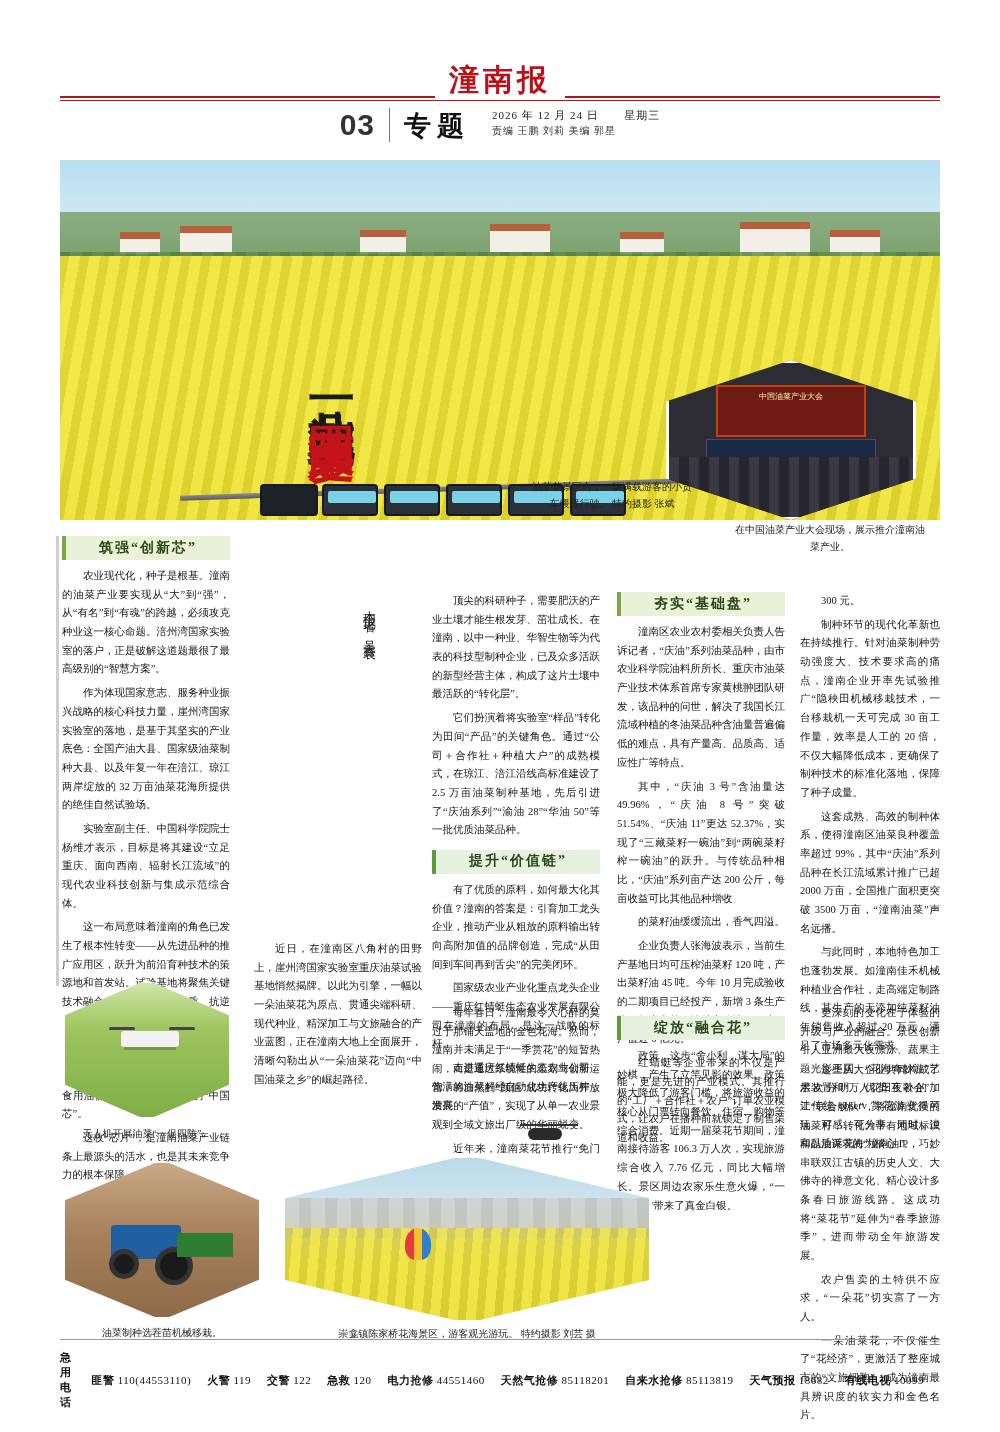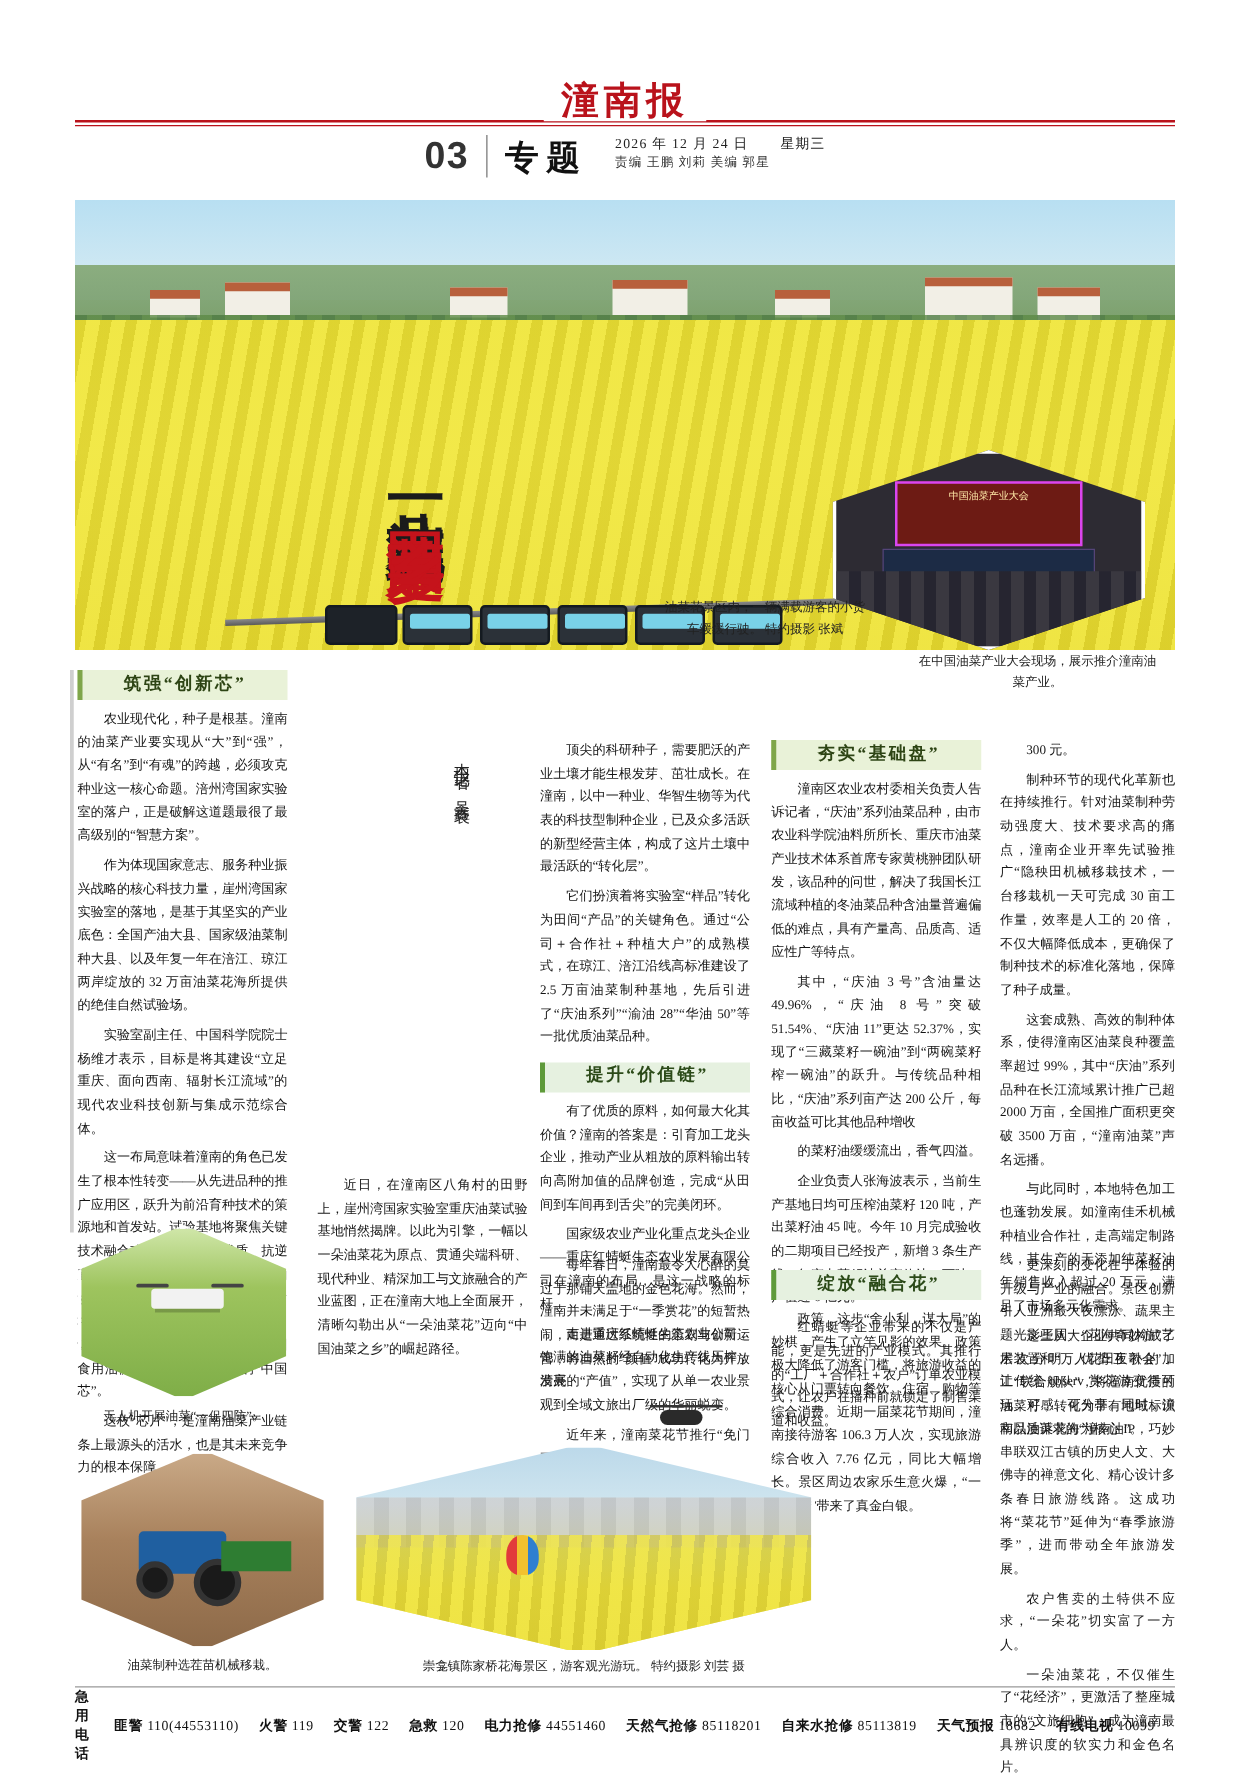--- a/index.html
+++ b/index.html
@@ -14,21 +14,21 @@
   }
   .page { position:relative; width:1000px; height:1432px; background:#fff; }
 
   
   .masthead { position:absolute; left:0; top:0; width:1000px; height:150px; }
   .masthead .rule-top { position:absolute; left:60px; top:96px; width:880px; height:2px; background:#b9121b; }
   .masthead .rule-top2 { position:absolute; left:60px; top:100px; width:880px; height:1px; background:#b9121b; }
   .paper-title {
     position:absolute; left:0; right:0; top:60px;
     text-align:center;
-    font-family:Liberation Sans, sans-serif;
+    font-family:Liberation Mono, monospace;
     font-weight:bold;
     font-size:30px;
     color:#b9121b;
     letter-spacing:4px;
   }
   .paper-title span { background:#fff; padding:0 14px; }
   .head-row { position:absolute; left:60px; top:108px; width:880px; height:44px; display:flex; justify-content:center; }
   .page-num {
     font-family:"Liberation Sans", sans-serif;
     font-size:30px; font-weight:bold; color:#333; letter-spacing:1px;
@@ -74,21 +74,21 @@
   .hero .rail { position:absolute; left:120px; top:326px; width:560px; height:5px;
     background:linear-gradient(#8b8b8b,#5a5a5a); transform:rotate(-2deg); }
   .hero .tour-inset {
     position:absolute; right:24px; bottom:0; width:250px; height:160px;
     background:#2d2b33;
     clip-path:polygon(50% 0%, 100% 26%, 100% 74%, 50% 100%, 0% 74%, 0% 26%);
     border:3px solid #fff;
     overflow:hidden;
   }
   .tour-inset .stage { position:absolute; left:50%; top:22px; transform:translateX(-50%);
-    width:150px; height:52px; background:#6d1b14; border:2px solid #d946ef; }
+    width:150px; height:52px; background:#6d1b14; border:2px solid #c2410c; }
   .tour-inset .stage .t { color:#ffe9a8; font-size:8px; text-align:center; margin-top:4px; line-height:1.4;}
   .tour-inset .screen { position:absolute; left:50%; top:76px; transform:translateX(-50%);
     width:170px; height:26px; background:#1c2b45; border:1px solid #547; }
   .tour-inset .crowd { position:absolute; left:0; bottom:0; width:100%; height:60px;
     background:repeating-linear-gradient(90deg,#3a3840 0 10px,#262530 10px 20px); }
 
   .cap-hero {
     position:absolute; left:528px; top:478px; width:168px;
     font-size:10px; line-height:1.7; color:#222; text-align:center;
   }
@@ -182,21 +182,21 @@
   #cap-tractor { left:52px; top:1325px; width:220px; }
   #cap-festival { left:282px; top:1326px; width:370px; }
 
   .helicopter { position:absolute; left:520px; top:1122px; width:58px; height:20px; }
   .helicopter .hbody { position:absolute; left:8px; top:6px; width:34px; height:12px; background:#2a2a2a; border-radius:8px; }
   .helicopter .hrotor { position:absolute; left:0; top:2px; width:58px; height:2px; background:#333; }
 
   
   .footer {
     position:absolute; left:60px; bottom:22px; width:880px;
-    border-top:1px solid #999; 
+    border-top:1px solid #999; padding-top:10px;
     display:flex; align-items:center;
     font-size:11px; letter-spacing:0.5px; color:#111;
   }
   .footer .f-label { font-weight:bold; margin-right:10px; }
   .footer .f-item { margin-right:16px; white-space:nowrap; }
   .footer .f-item b { font-weight:bold; }
   .left-bar { position:absolute; left:56px; top:536px; width:3px; height:450px; background:#cfcfcf; }
 </style>
 </head>
 <body>

